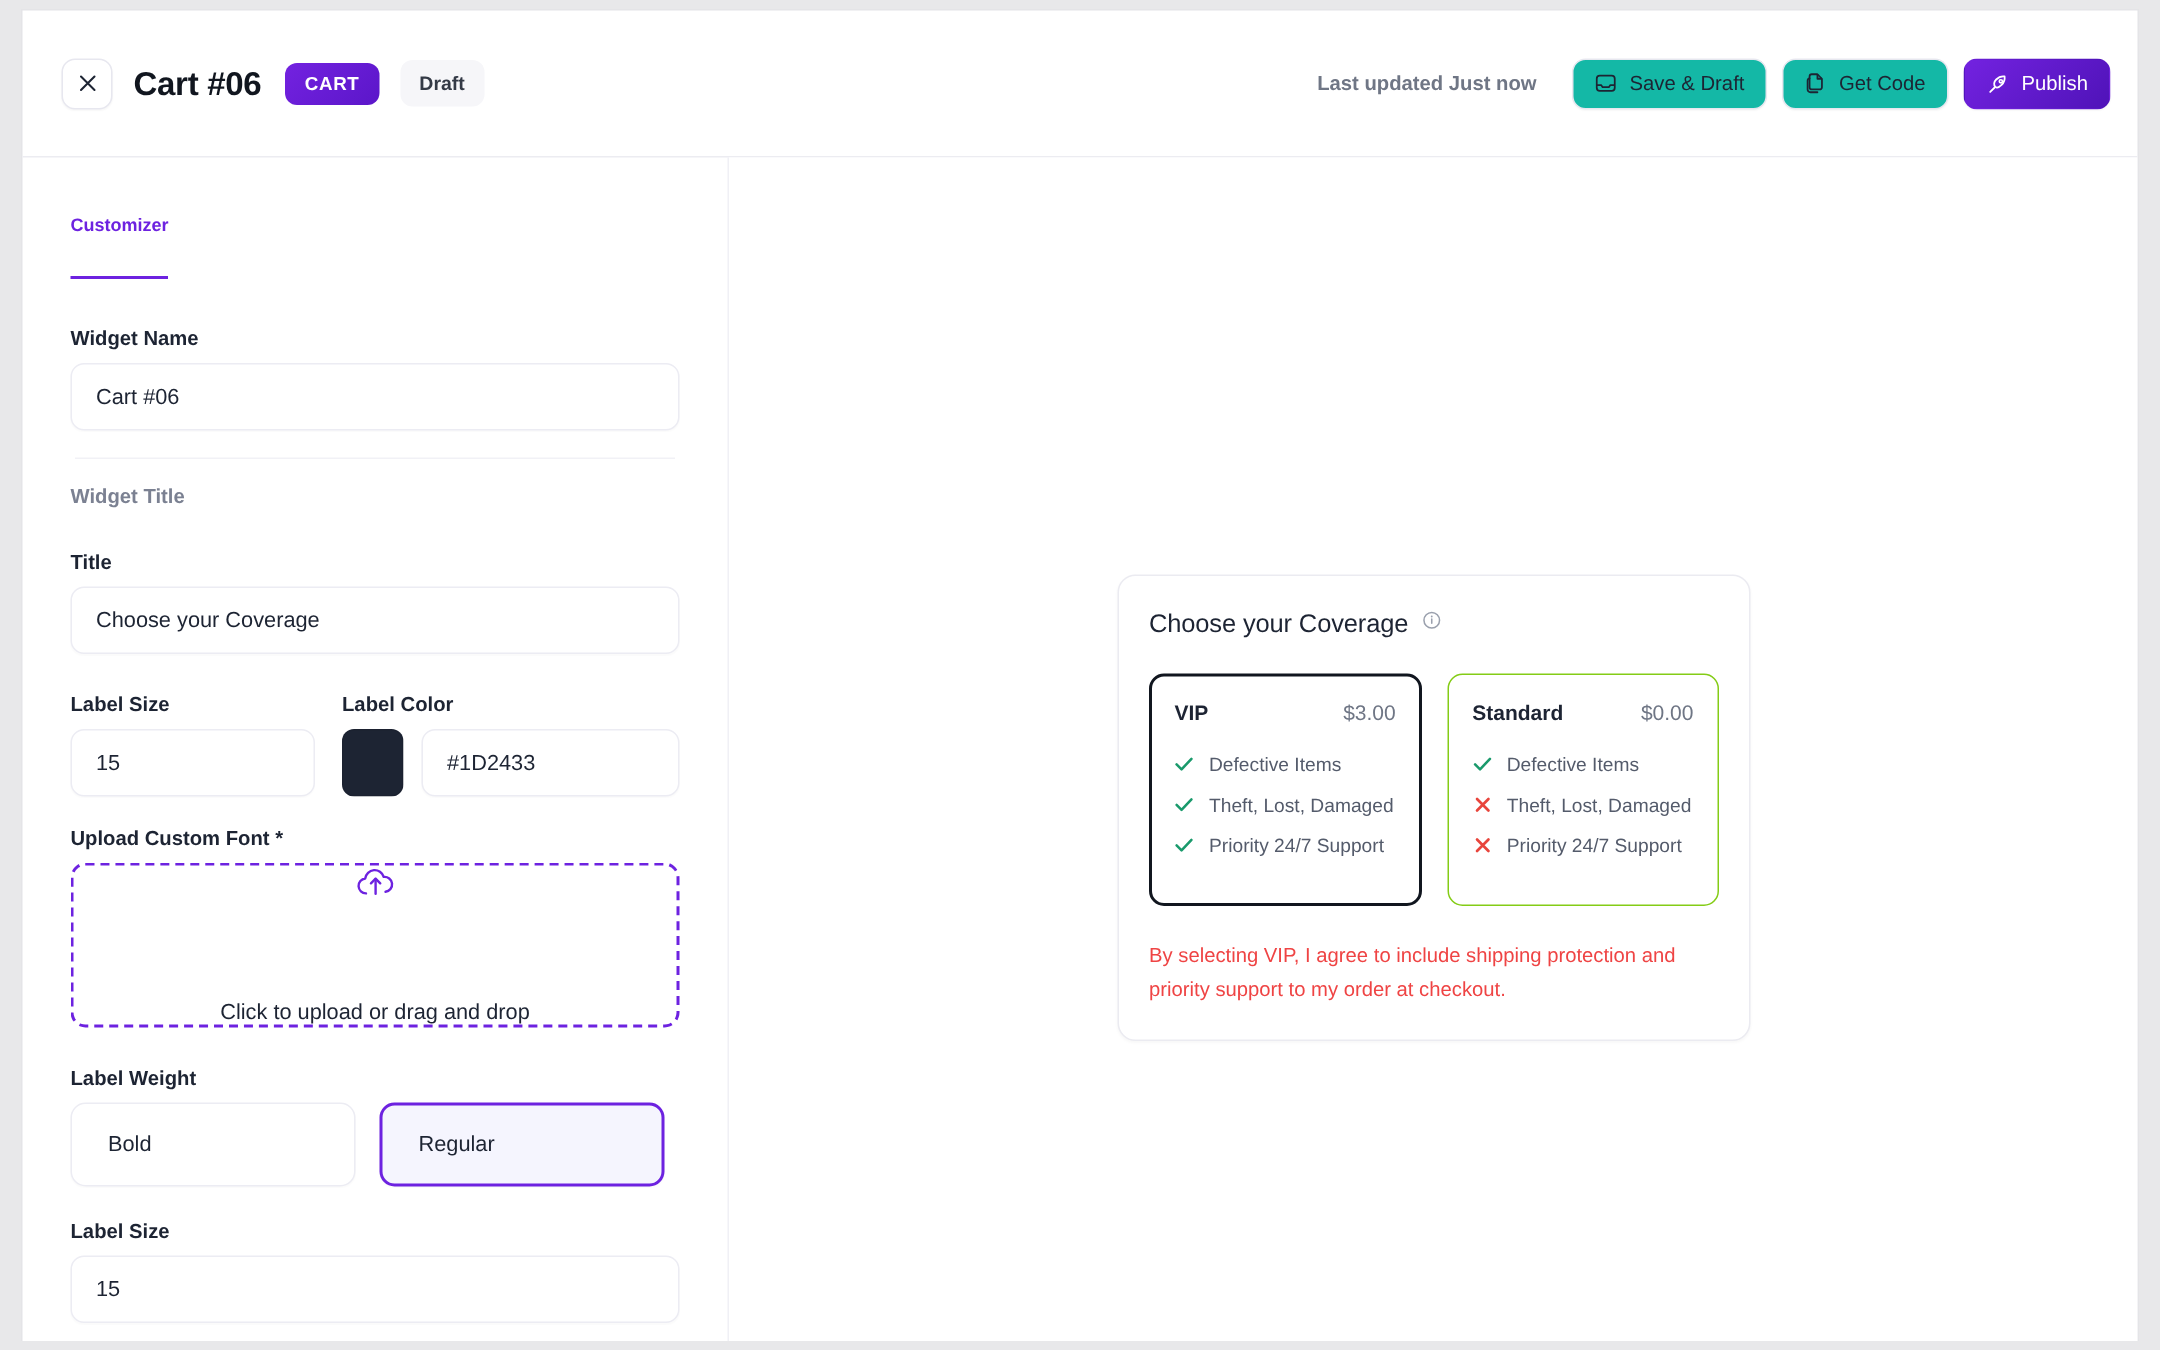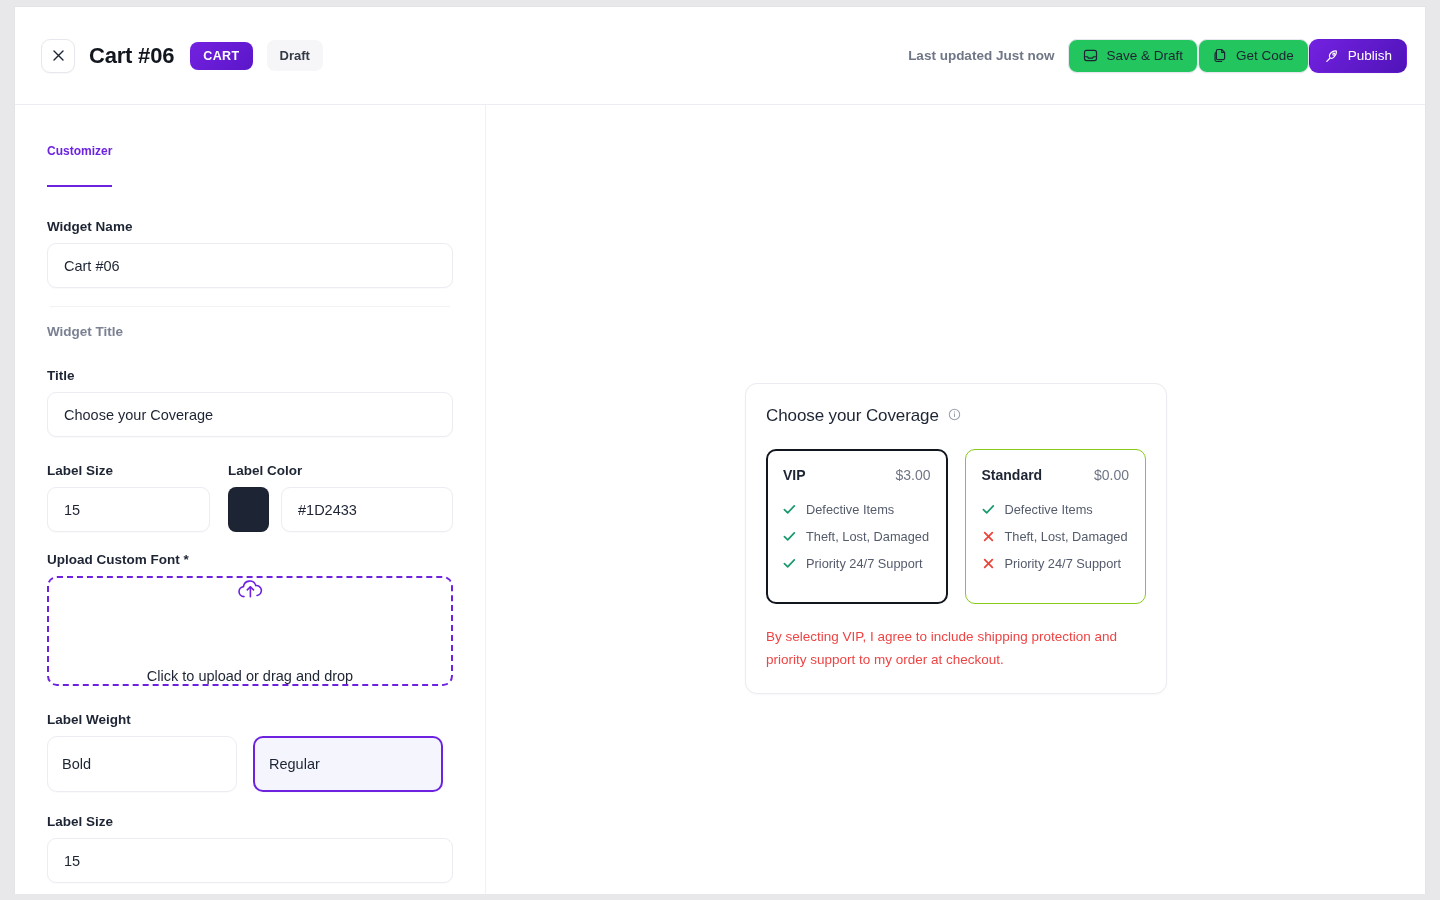--- a/index.html
+++ b/index.html
@@ -61,39 +61,40 @@
     color: #343a46;
     font-size: 13px;
     font-weight: bold;
     padding: 8px 13px;
     border-radius: 8px;
   }
   .hdr-right {
     margin-left: auto;
     display: flex;
     align-items: center;
+    gap: 10px;
     justify-content: center;
   }
   .last-updated {
     font-size: 13.5px;
     font-weight: bold;
     color: #6f7685;
     margin-right: 14px;
     white-space: nowrap;
   }
   .btn {
     display: inline-flex;
     align-items: center;
     gap: 8px;
     height: 34px;
     padding: 0 14px;
     font-size: 13.5px;
     border-radius: 9px;
     border: 1px solid #e7e7ef;
-    background: #22c55e;
+    background: #14b8a6;
     color: #1d2433;
     cursor: pointer;
     white-space: nowrap;
     box-shadow: 0 1px 1px rgba(16,24,40,.03);
   }
   .btn svg { display:block; flex: none; }
   .btn-publish {
     background: linear-gradient(135deg,#7322e0 0%,#4f13b8 100%);
     border-color: transparent;
     color: #fff;
@@ -185,21 +186,21 @@
 
   .weight-row { display: flex; gap: 16px; }
   .weight-opt {
     width: 190px;
     height: 56px;
     border: 1px solid #ececf3;
     border-radius: 10px;
     background: #fff;
     display: flex;
     align-items: center;
-    padding: 0 14px;
+    padding: 0 24px;
     font-size: 14.5px;
     color: #1d2433;
     cursor: pointer;
     box-shadow: 0 1px 1px rgba(16,24,40,.02);
   }
   .weight-opt.selected {
     border: 2px solid #6d22e0;
     background: #f5f5fe;
   }
 

